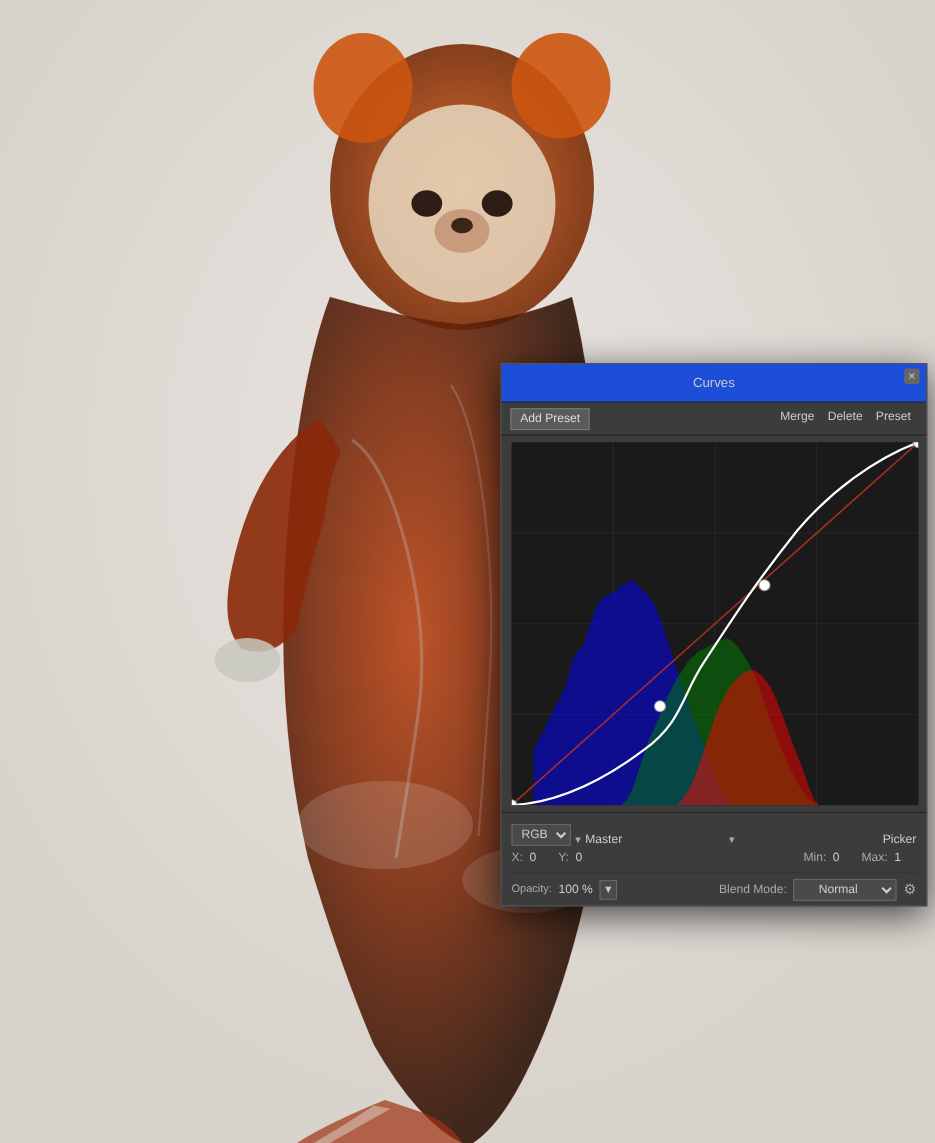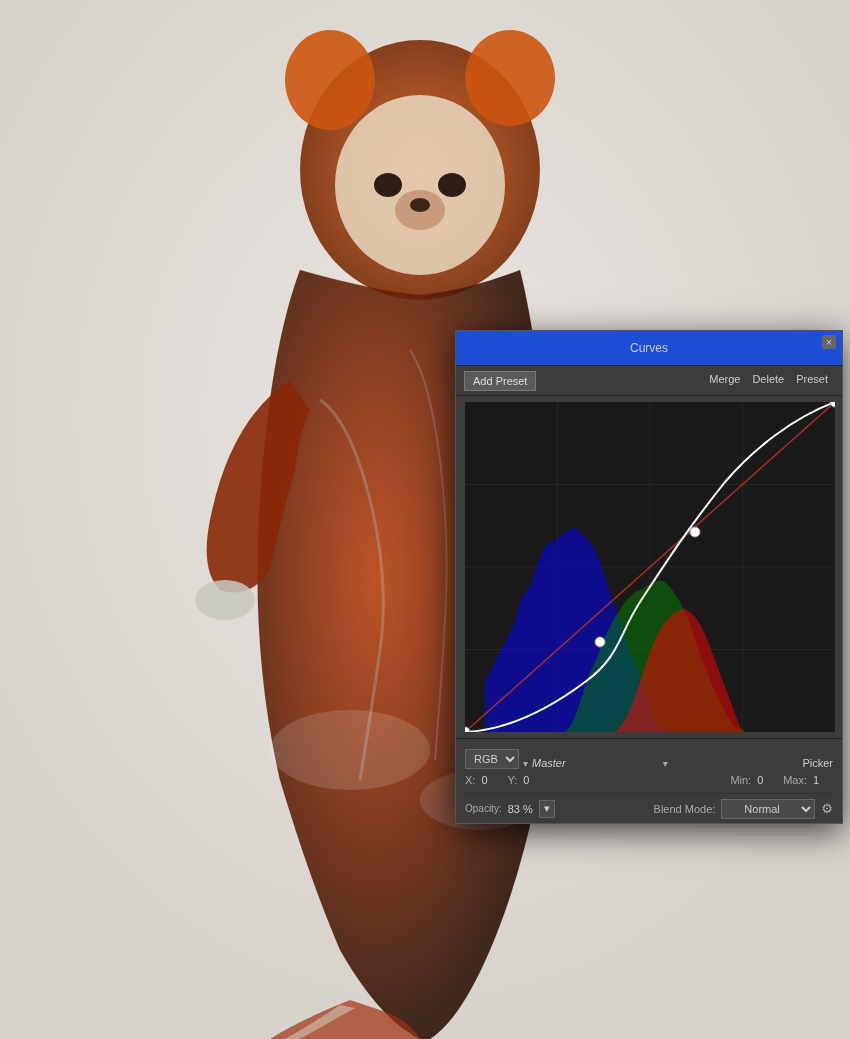--- a/index.html
+++ b/index.html
@@ -132,21 +132,20 @@
       font-size: 11px;
       height: 20px;
       padding: 1px 4px;
       cursor: pointer;
     }
 
     .channel-label {
       color: #ccc;
       font-size: 11px;
       flex: 1;
-      font-style: italic;
     }
 
     .picker-btn {
       background: none;
       border: none;
       color: #ccc;
       font-size: 11px;
       cursor: pointer;
     }
 
@@ -371,21 +370,21 @@
       <span class="coord-value">0</span>
       <div class="min-max-spacer"></div>
       <span class="min-label">Min:</span>
       <span class="min-value">0</span>
       <span class="max-label">Max:</span>
       <span class="max-value">1</span>
     </div>
 
     <div class="opacity-row">
       <span class="opacity-label">Opacity:</span>
-      <span class="opacity-value">83 %</span>
+      <span class="opacity-value">100 %</span>
       <button class="opacity-dropdown">▾</button>
       <div class="blend-spacer"></div>
       <span class="blend-label">Blend Mode:</span>
       <select class="blend-select">
         <option>Normal</option>
       </select>
       <button class="gear-btn">⚙</button>
     </div>
   </div>
 </div>

